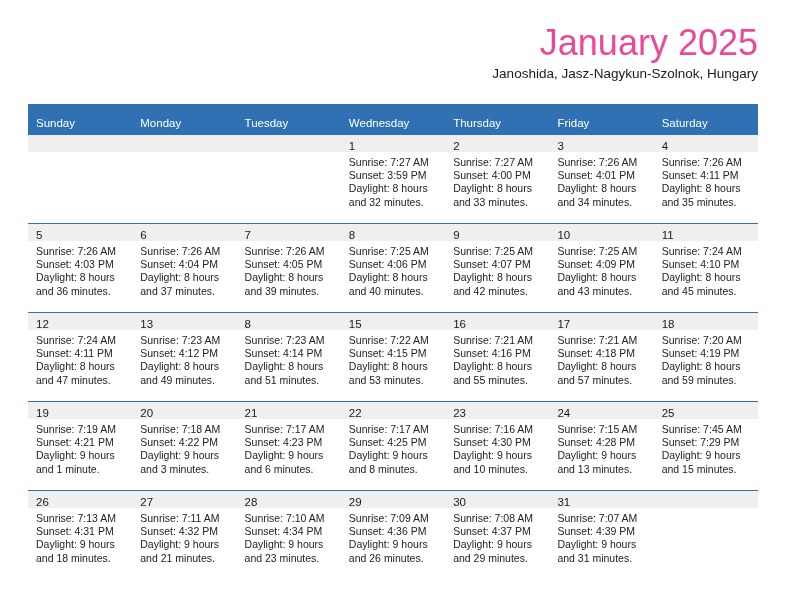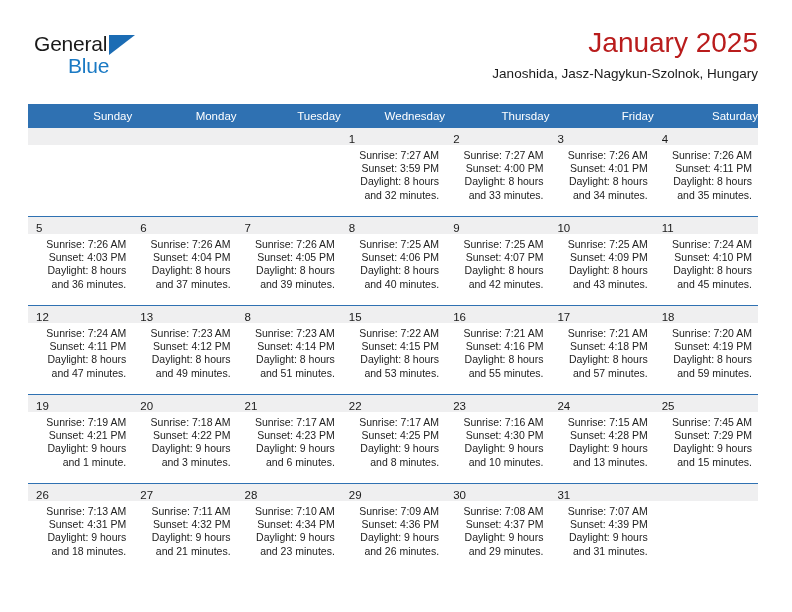--- a/index.html
+++ b/index.html
@@ -62,22 +62,22 @@
     letter-spacing: -0.2px;
     line-height: 24px;
   }
   .title-block {
     position: absolute;
     right: 0;
     top: 0;
     text-align: right;
   }
   .cal-title {
-    font-size: 28px;
-    color: #b91c1c;
+    font-size: 36px;
+    color: #ec4899;
     line-height: 34px;
     white-space: nowrap;
   }
   .cal-subtitle {
     margin-top: 5px;
     font-size: 13.5px;
     color: #1a1a1a;
     line-height: 17px;
     white-space: nowrap;
   }
@@ -92,22 +92,22 @@
   .cal-table {
     width: 730px;
     border-collapse: collapse;
     table-layout: fixed;
   }
   .cal-table th {
     background: #2f71b2;
     color: #ffffff;
     font-size: 11.5px;
     font-weight: normal;
-    text-align: right;
-    padding: 5px 0 5px 8px;
+    text-align: left;
+    padding: 12px 0 5px 8px;
     line-height: 14px;
     border: none;
   }
   .cal-table td {
     vertical-align: top;
     padding: 0;
     border: none;
     border-top: 1.6px solid #2f71b2;
     height: 88px;
   }
@@ -130,39 +130,33 @@
   .daynum {
     font-size: 11.5px;
     color: #1a1a1a;
     line-height: 15px;
   }
   .details {
     padding: 4px 6px 0 8px;
     font-size: 10.5px;
     color: #222222;
     line-height: 13.2px;
-    text-align: right;
   }
   .details div {
     white-space: nowrap;
   }
   .empty .daynum-band { background: #efeff0; }
 </style>
 </head>
 <body>
 
 <div class="page">
 
   <div class="header">
 
-    <div class="brand">
-      <span class="brand-general">General</span>
-      <span class="brand-tri"></span>
-      <span class="brand-blue">Blue</span>
-    </div>
 
     <div class="title-block">
       <div class="cal-title">January 2025</div>
       <div class="cal-subtitle">Janoshida, Jasz-Nagykun-Szolnok, Hungary</div>
     </div>
 
   </div>
 
   <div class="calendar">
     <table class="cal-table">

